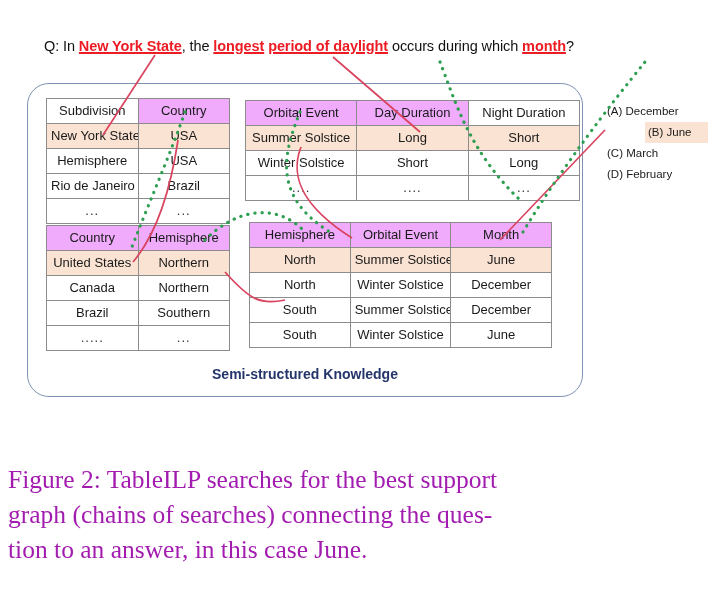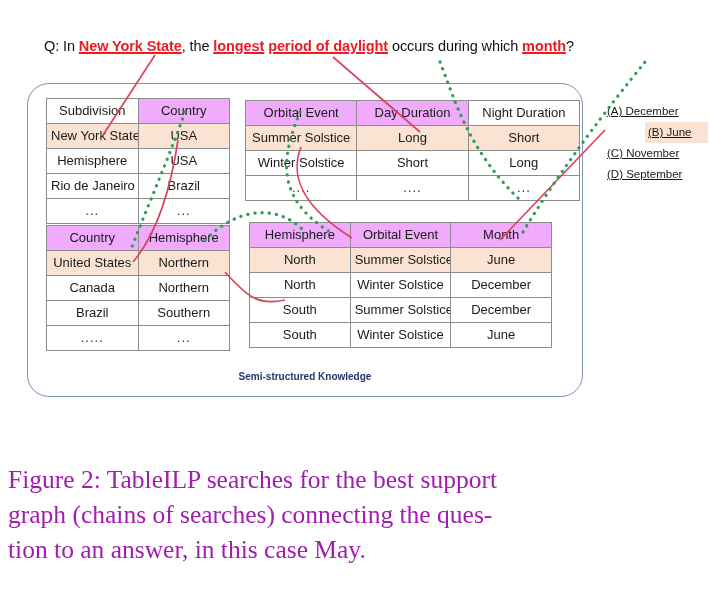--- a/index.html
+++ b/index.html
@@ -44,21 +44,21 @@
     border-radius: 22px;
     box-sizing: border-box;
     background: transparent;
   }
   #kb-label {
     position: absolute;
     left: 0;
     right: 0;
     bottom: 14px;
     text-align: center;
-    font-size: 10px;
+    font-size: 14px;
     color: #24356b;
     font-weight: 600;
   }
 
   
   .ktable {
     position: absolute;
     border-collapse: collapse;
     border-spacing: 0;
     background: #ffffff;
@@ -101,21 +101,20 @@
     top: 101px;
     width: 104px;
     font-size: 11.5px;
     color: #1a1a1a;
   }
   #answers .opt {
     height: 21px;
     line-height: 21px;
     padding-left: 3px;
     white-space: nowrap;
-    text-decoration: underline;
   }
   #answers .opt.sel {
     background: #fae3d2;
     margin-left: 41px;
   }
 
   
   #overlay {
     position: absolute;
     left: 0;
@@ -256,22 +255,22 @@
         <td class="">South</td>
         <td class="">Winter Solstice</td>
         <td class="">June</td>
       </tr>
     </tbody>
   </table>
 
 <div id="answers">
     <div class="opt">(A) December</div>
     <div class="opt sel">(B) June</div>
-    <div class="opt">(C) November</div>
-    <div class="opt">(D) September</div>
+    <div class="opt">(C) March</div>
+    <div class="opt">(D) February</div>
   </div>
 
 <svg id="overlay" viewBox="0 0 710 450">
 
   <g fill="none" stroke="#d9445f" stroke-width="1.7">
     <path d="M 155,55 L 103,135"></path>
     <path d="M 178,140 C 172,180 160,230 133,262"></path>
     <path d="M 333,57 L 420,132"></path>
     <path d="M 301,147 C 290,175 300,205 352,238"></path>
     <path d="M 225,272 C 250,300 260,305 285,300"></path>
@@ -283,14 +282,14 @@
     <path d="M 205,240 C 240,205 280,205 305,232"></path>
     <path d="M 300,112 C 285,150 270,195 330,232"></path>
     <path d="M 440,62 C 455,100 468,150 520,200"></path>
     <path d="M 523,232 C 560,170 610,105 645,62"></path>
   </g>
 </svg>
 
 <div id="caption">
   <span class="capline">Figure 2:  TableILP searches for the best support</span>
   <span class="capline">graph (chains of searches) connecting the ques-</span>
-  <span class="capline">tion to an answer, in this case May.</span>
+  <span class="capline">tion to an answer, in this case June.</span>
 </div>
 
 </body></html>

